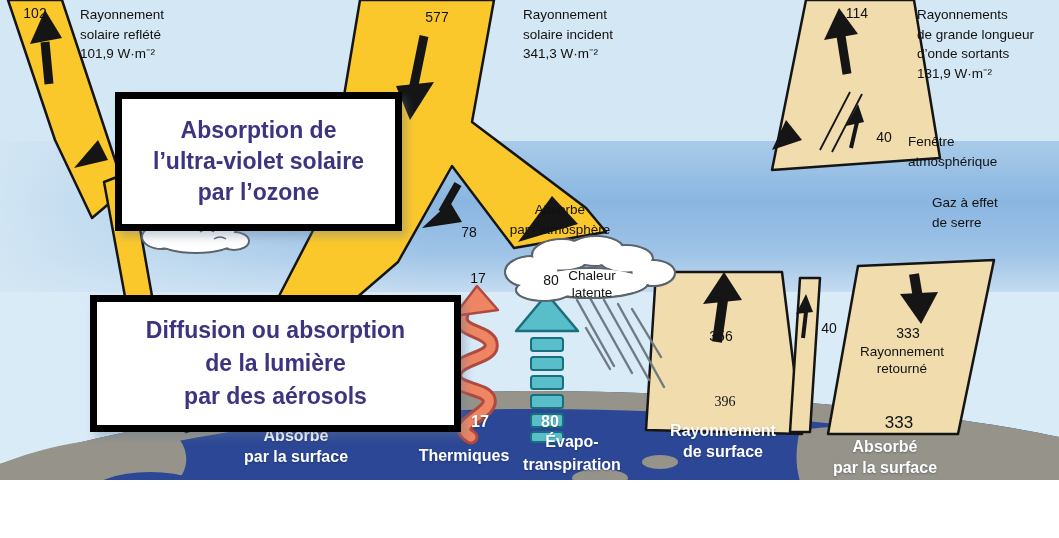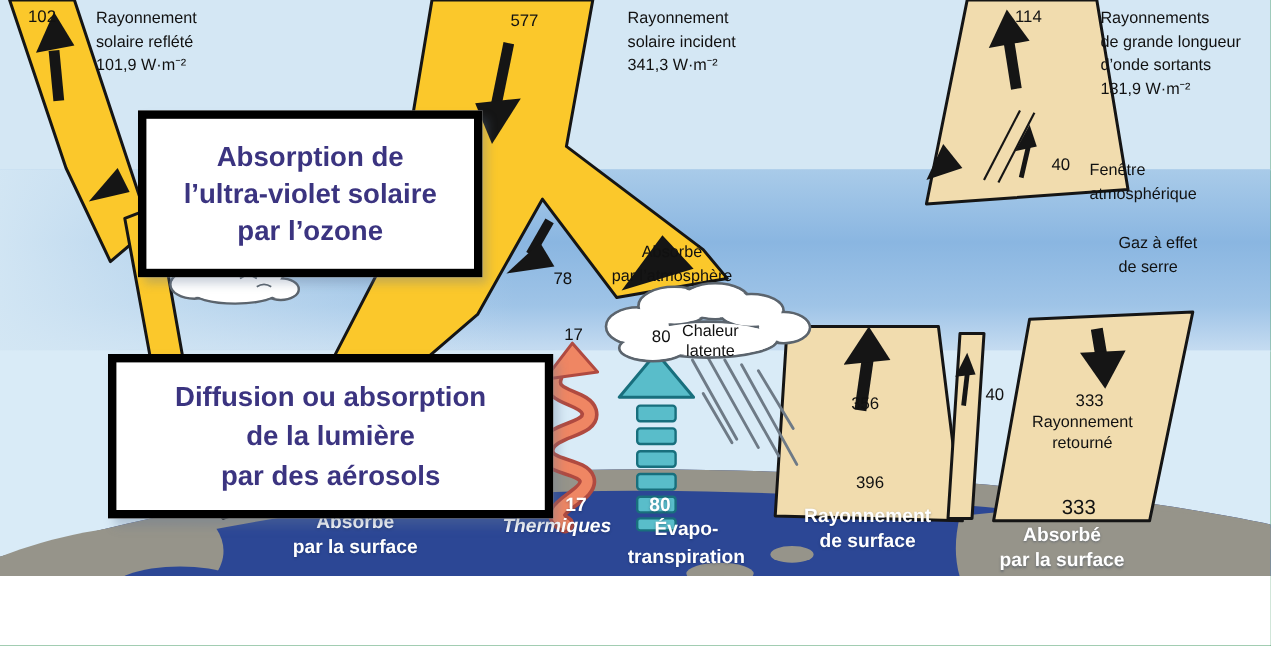--- a/index.html
+++ b/index.html
@@ -217,36 +217,36 @@
 par l’atmosphère</div>
 <div class="num" style="left:453px;top:224px;width:32px;">78</div>
 
 <div class="num" style="left:462px;top:270px;width:32px;">17</div>
 
 <div class="num" style="left:536px;top:272px;width:30px;">80</div>
 <div class="lbl ctr" style="left:556px;top:251px;width:72px;line-height:17px;margin-top:16px;">Chaleur
 latente</div>
 
 <div class="num" style="left:700px;top:328px;width:42px;">356</div>
-<div class="num" style="left:704px;top:394px;width:42px;">396</div>
+<div class="num" style="left:704px;top:394px;width:42px;font-family:Liberation Serif, serif;">396</div>
 
 <div class="num" style="left:814px;top:320px;width:30px;">40</div>
 
 <div class="num" style="left:888px;top:325px;width:40px;">333</div>
 <div class="lbl ctr" style="left:843px;top:343px;width:118px;line-height:17px;">Rayonnement
 retourné</div>
 <div class="numbig" style="left:877px;top:413px;width:44px;">333</div>
 <div class="wlbl" style="left:826px;top:437px;width:118px;">Absorbé
 par la surface</div>
 
 <div class="wlbl" style="left:230px;top:426px;width:132px;">Absorbé
 par la surface</div>
 
 <div class="wnum" style="left:464px;top:413px;width:32px;">17</div>
-<div class="wlbl" style="left:406px;top:429px;width:116px;font-style:italic;">Thermiques</div>
+<div class="wlbl" style="left:406px;top:446px;width:116px;">Thermiques</div>
 
 <div class="wnum" style="left:534px;top:413px;width:32px;">80</div>
 <div class="wlbl" style="left:510px;top:430px;width:124px;line-height:23px;">Évapo-
 transpiration
 Net absorbé
 6,7 W·m⁻²</div>
 
 <div class="wlbl" style="left:653px;top:421px;width:140px;">Rayonnement
 de surface</div>
 

